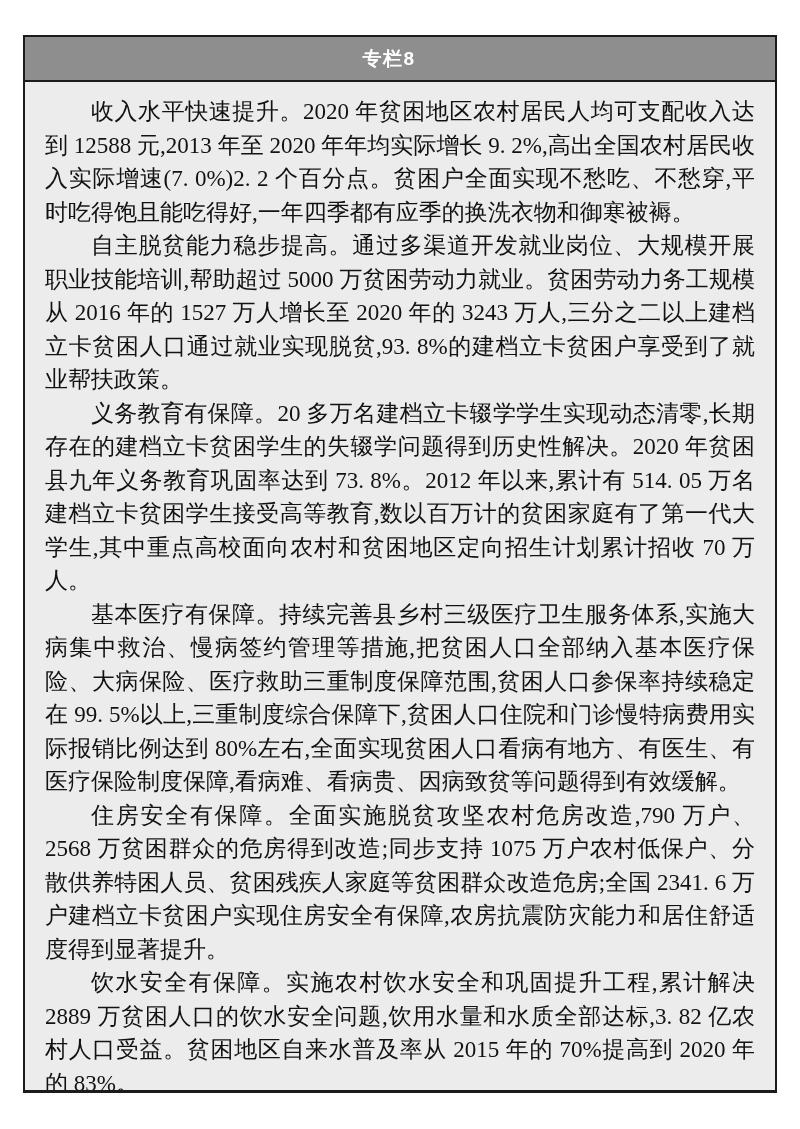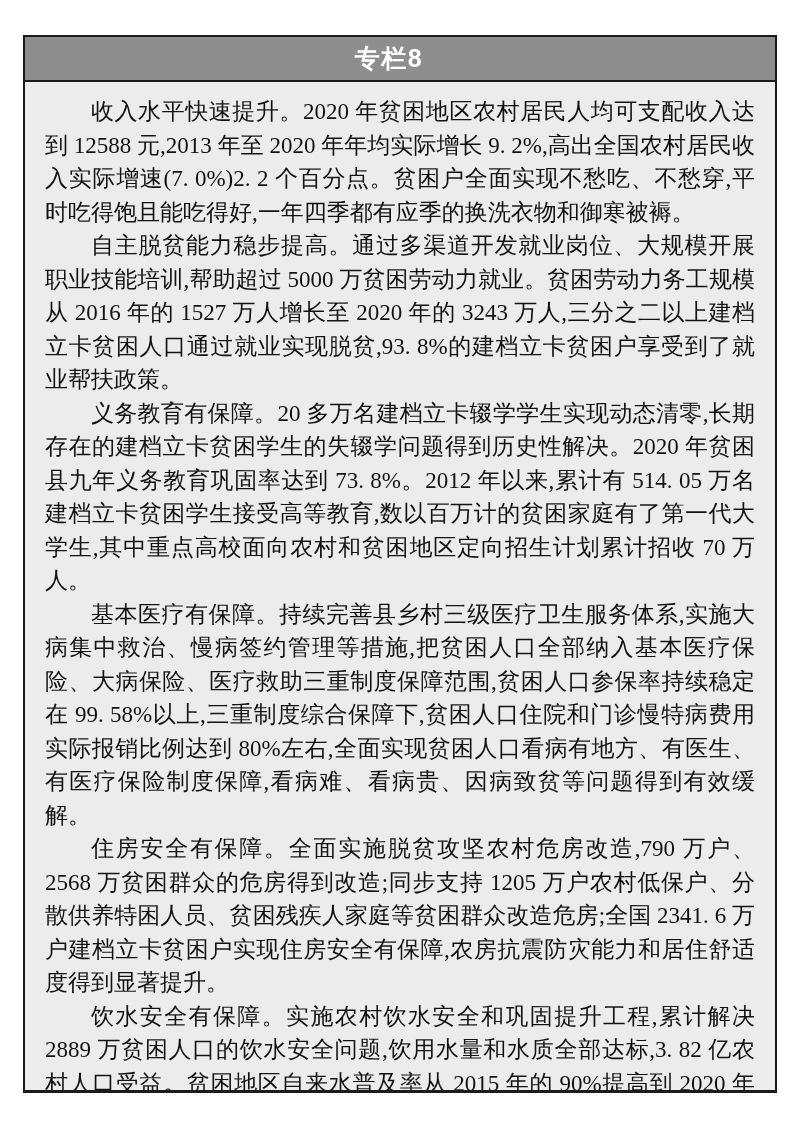--- a/index.html
+++ b/index.html
@@ -25,21 +25,21 @@
     background: #ececec;
   }
   .panel-title {
     box-sizing: border-box;
     height: 45px;
     background: #8e8e8e;
     border-bottom: 2px solid #1b1b1b;
     color: #ffffff;
     font-family: "Liberation Sans", "DejaVu Sans", sans-serif;
     font-weight: bold;
-    font-size: 25px;
+    font-size: 19px;
     letter-spacing: 1.5px;
     display: flex;
     align-items: center;
     justify-content: center;
   }
   .panel-title .box-label {
     margin-right: 22px;
   }
   .panel-body {
     box-sizing: border-box;
@@ -62,17 +62,17 @@
 <body>
 
 <div class="panel">
   <div class="panel-title">
     <span class="box-label">专栏8</span>
   </div>
   <div class="panel-body">
     <p>收入水平快速提升。2020 年贫困地区农村居民人均可支配收入达到 12588 元,2013 年至 2020 年年均实际增长 9. 2%,高出全国农村居民收入实际增速(7. 0%)2. 2 个百分点。贫困户全面实现不愁吃、不愁穿,平时吃得饱且能吃得好,一年四季都有应季的换洗衣物和御寒被褥。</p>
     <p>自主脱贫能力稳步提高。通过多渠道开发就业岗位、大规模开展职业技能培训,帮助超过 5000 万贫困劳动力就业。贫困劳动力务工规模从 2016 年的 1527 万人增长至 2020 年的 3243 万人,三分之二以上建档立卡贫困人口通过就业实现脱贫,93. 8%的建档立卡贫困户享受到了就业帮扶政策。</p>
     <p>义务教育有保障。20 多万名建档立卡辍学学生实现动态清零,长期存在的建档立卡贫困学生的失辍学问题得到历史性解决。2020 年贫困县九年义务教育巩固率达到 73. 8%。2012 年以来,累计有 514. 05 万名建档立卡贫困学生接受高等教育,数以百万计的贫困家庭有了第一代大学生,其中重点高校面向农村和贫困地区定向招生计划累计招收 70 万人。</p>
-    <p>基本医疗有保障。持续完善县乡村三级医疗卫生服务体系,实施大病集中救治、慢病签约管理等措施,把贫困人口全部纳入基本医疗保险、大病保险、医疗救助三重制度保障范围,贫困人口参保率持续稳定在 99. 58%以上,三重制度综合保障下,贫困人口住院和门诊慢特病费用实际报销比例达到 80%左右,全面实现贫困人口看病有地方、有医生、有医疗保险制度保障,看病难、看病贵、因病致贫等问题得到有效缓解。</p>
-    <p>住房安全有保障。全面实施脱贫攻坚农村危房改造,790 万户、2568 万贫困群众的危房得到改造;同步支持 1205 万户农村低保户、分散供养特困人员、贫困残疾人家庭等贫困群众改造危房;全国 2341. 6 万户建档立卡贫困户实现住房安全有保障,农房抗震防灾能力和居住舒适度得到显著提升。</p>
-    <p>饮水安全有保障。实施农村饮水安全和巩固提升工程,累计解决 2889 万贫困人口的饮水安全问题,饮用水量和水质全部达标,3. 82 亿农村人口受益。贫困地区自来水普及率从 2015 年的 90%提高到 2020 年的 83%。</p>
+    <p>基本医疗有保障。持续完善县乡村三级医疗卫生服务体系,实施大病集中救治、慢病签约管理等措施,把贫困人口全部纳入基本医疗保险、大病保险、医疗救助三重制度保障范围,贫困人口参保率持续稳定在 99. 5%以上,三重制度综合保障下,贫困人口住院和门诊慢特病费用实际报销比例达到 80%左右,全面实现贫困人口看病有地方、有医生、有医疗保险制度保障,看病难、看病贵、因病致贫等问题得到有效缓解。</p>
+    <p>住房安全有保障。全面实施脱贫攻坚农村危房改造,790 万户、2568 万贫困群众的危房得到改造;同步支持 1075 万户农村低保户、分散供养特困人员、贫困残疾人家庭等贫困群众改造危房;全国 2341. 6 万户建档立卡贫困户实现住房安全有保障,农房抗震防灾能力和居住舒适度得到显著提升。</p>
+    <p>饮水安全有保障。实施农村饮水安全和巩固提升工程,累计解决 2889 万贫困人口的饮水安全问题,饮用水量和水质全部达标,3. 82 亿农村人口受益。贫困地区自来水普及率从 2015 年的 70%提高到 2020 年的 83%。</p>
   </div>
 </div>
 
 </body></html>

